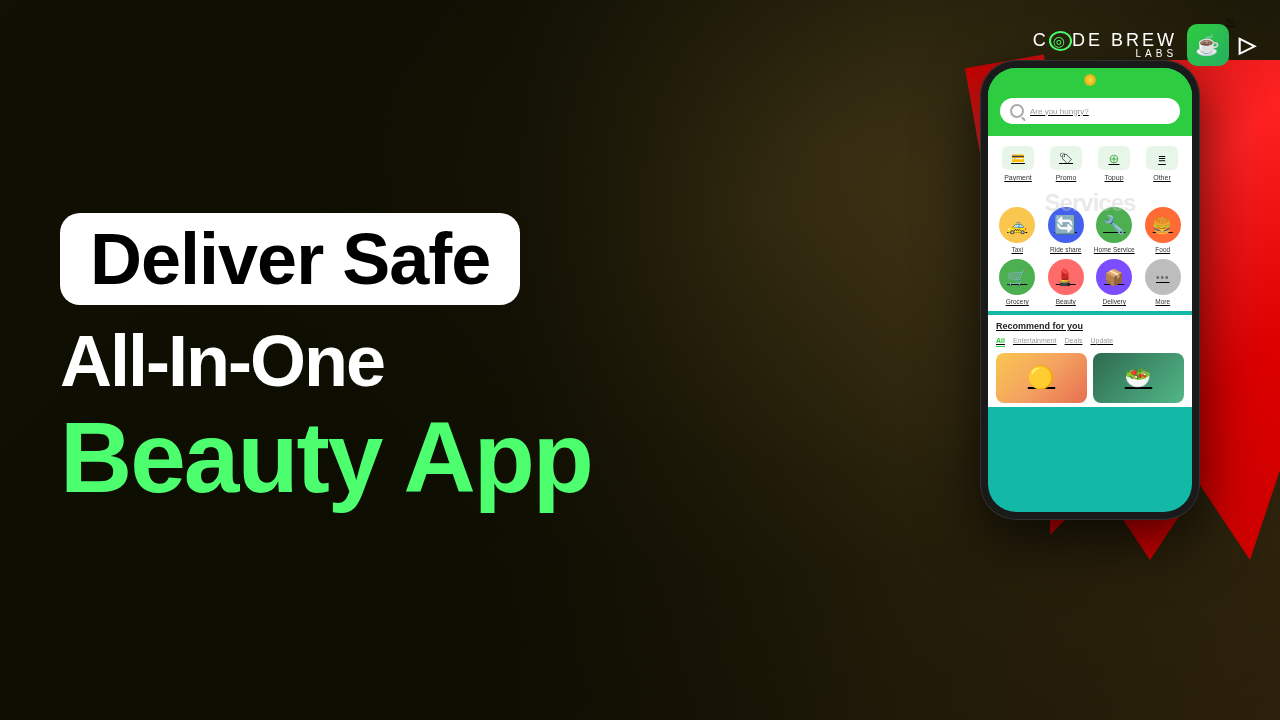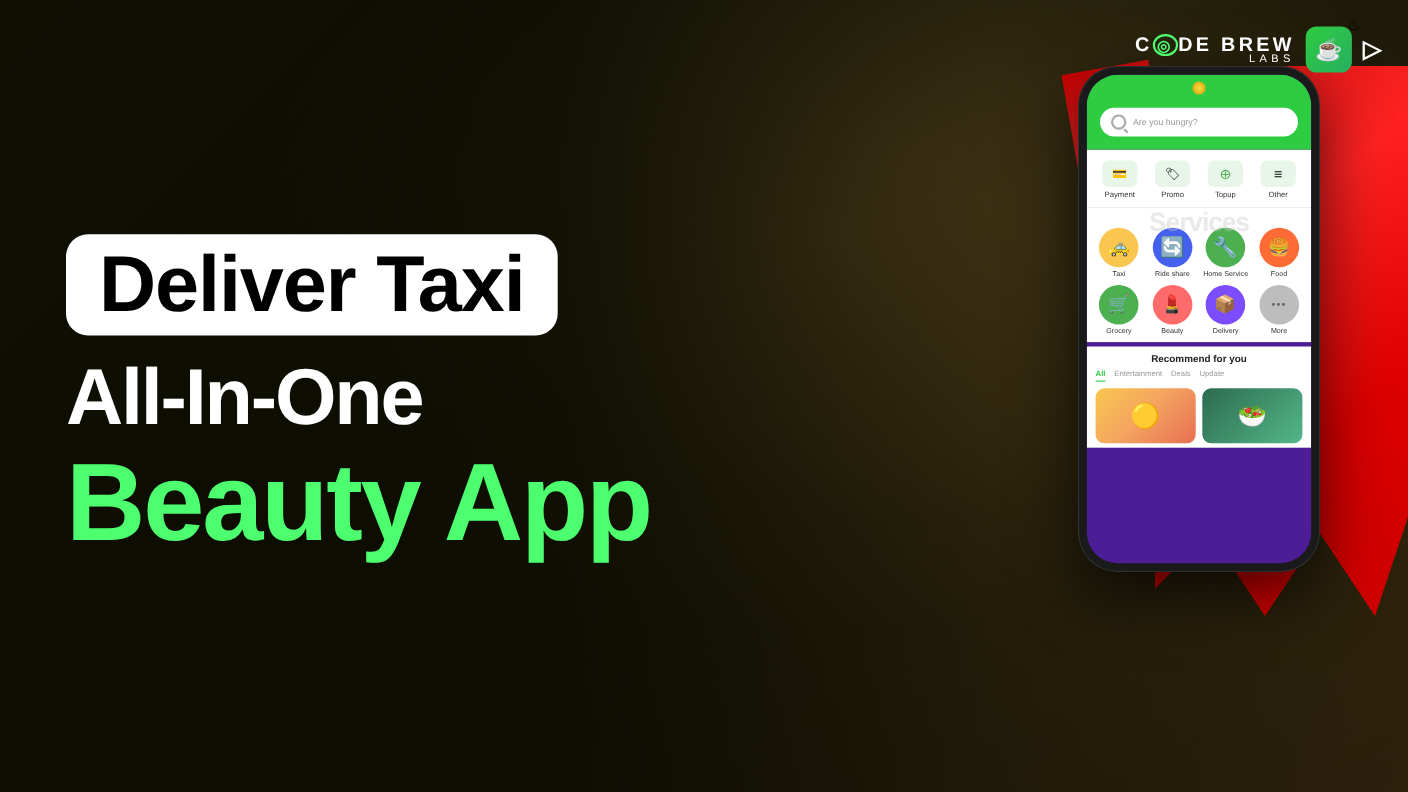--- a/index.html
+++ b/index.html
@@ -168,24 +168,25 @@
       width: 12px;
       height: 12px;
       background: radial-gradient(circle, #ffdd44, #cc9900);
       border-radius: 50%;
       z-index: 20;
     }
 
     .phone-screen {
       width: 100%;
       height: 100%;
-      background: #4c1d95;
+      background: #14b8a6;
       border-radius: 28px;
       overflow: hidden;
       position: relative;
+      text-decoration: underline;
     }
 
     
     .app-header {
       background: #2ecc40;
       padding: 30px 12px 12px;
       position: relative;
     }
 
     .search-bar {
@@ -313,21 +314,20 @@
     .icon-grocery { background: #4caf50; }
     .icon-beauty { background: #ff6b6b; }
     .icon-delivery { background: #7c4dff; }
     .icon-more { background: #bdbdbd; }
 
     
     .recommend-section {
       padding: 6px 8px 4px;
       background: white;
       margin-top: 4px;
-      text-align: center;
     }
 
     .recommend-title {
       font-size: 9px;
       font-weight: 700;
       color: #222;
       margin-bottom: 6px;
     }
 
     .recommend-tabs {
@@ -390,21 +390,21 @@
     }
 
     .logo-text {
       display: flex;
       flex-direction: column;
       align-items: flex-end;
     }
 
     .logo-code-brew {
       font-size: 18px;
-      font-weight: 700;
+      font-weight: 400;
       color: white;
       letter-spacing: 3px;
       line-height: 1;
     }
 
     .logo-labs {
       font-size: 10px;
       color: white;
       letter-spacing: 4px;
       line-height: 1;
@@ -450,21 +450,21 @@
       <span class="steam-icon">♨</span>
     </div>
   </div>
   <div style="color:white; font-size:22px; font-weight:900;">▷</div>
 </div>
 
 <div class="content">
 
   <div class="left-section">
     <div class="deliver-safe-box">
-      <div class="deliver-safe-text">Deliver Taxi</div>
+      <div class="deliver-safe-text">Deliver Safe</div>
     </div>
     <div class="all-in-one-text">All-In-One</div>
     <div class="super-app-text">Beauty App</div>
   </div>
 
   <div class="right-section">
 
     <div class="cape">
       <div class="cape-left"></div>
       <div class="cape-right"></div>

